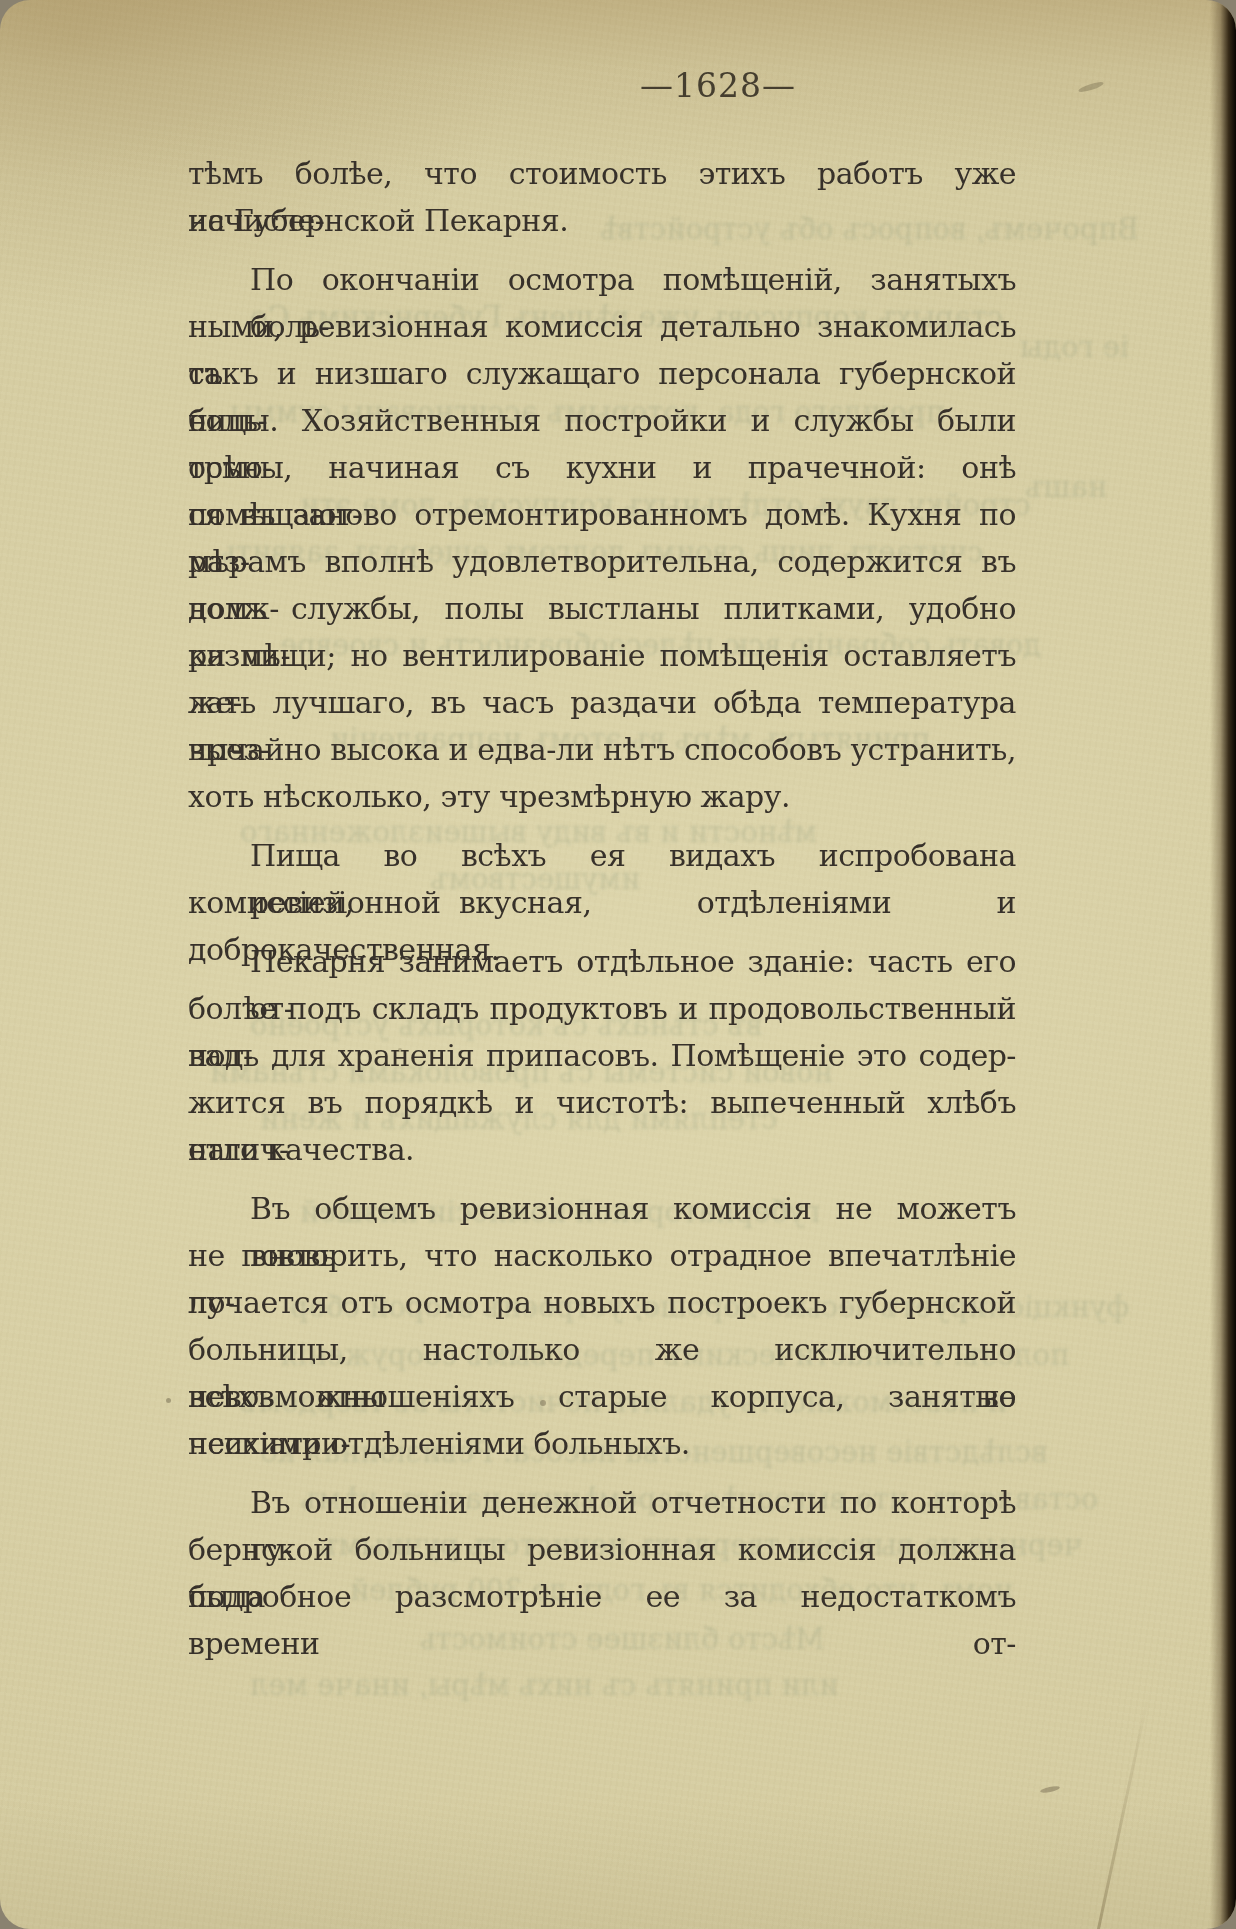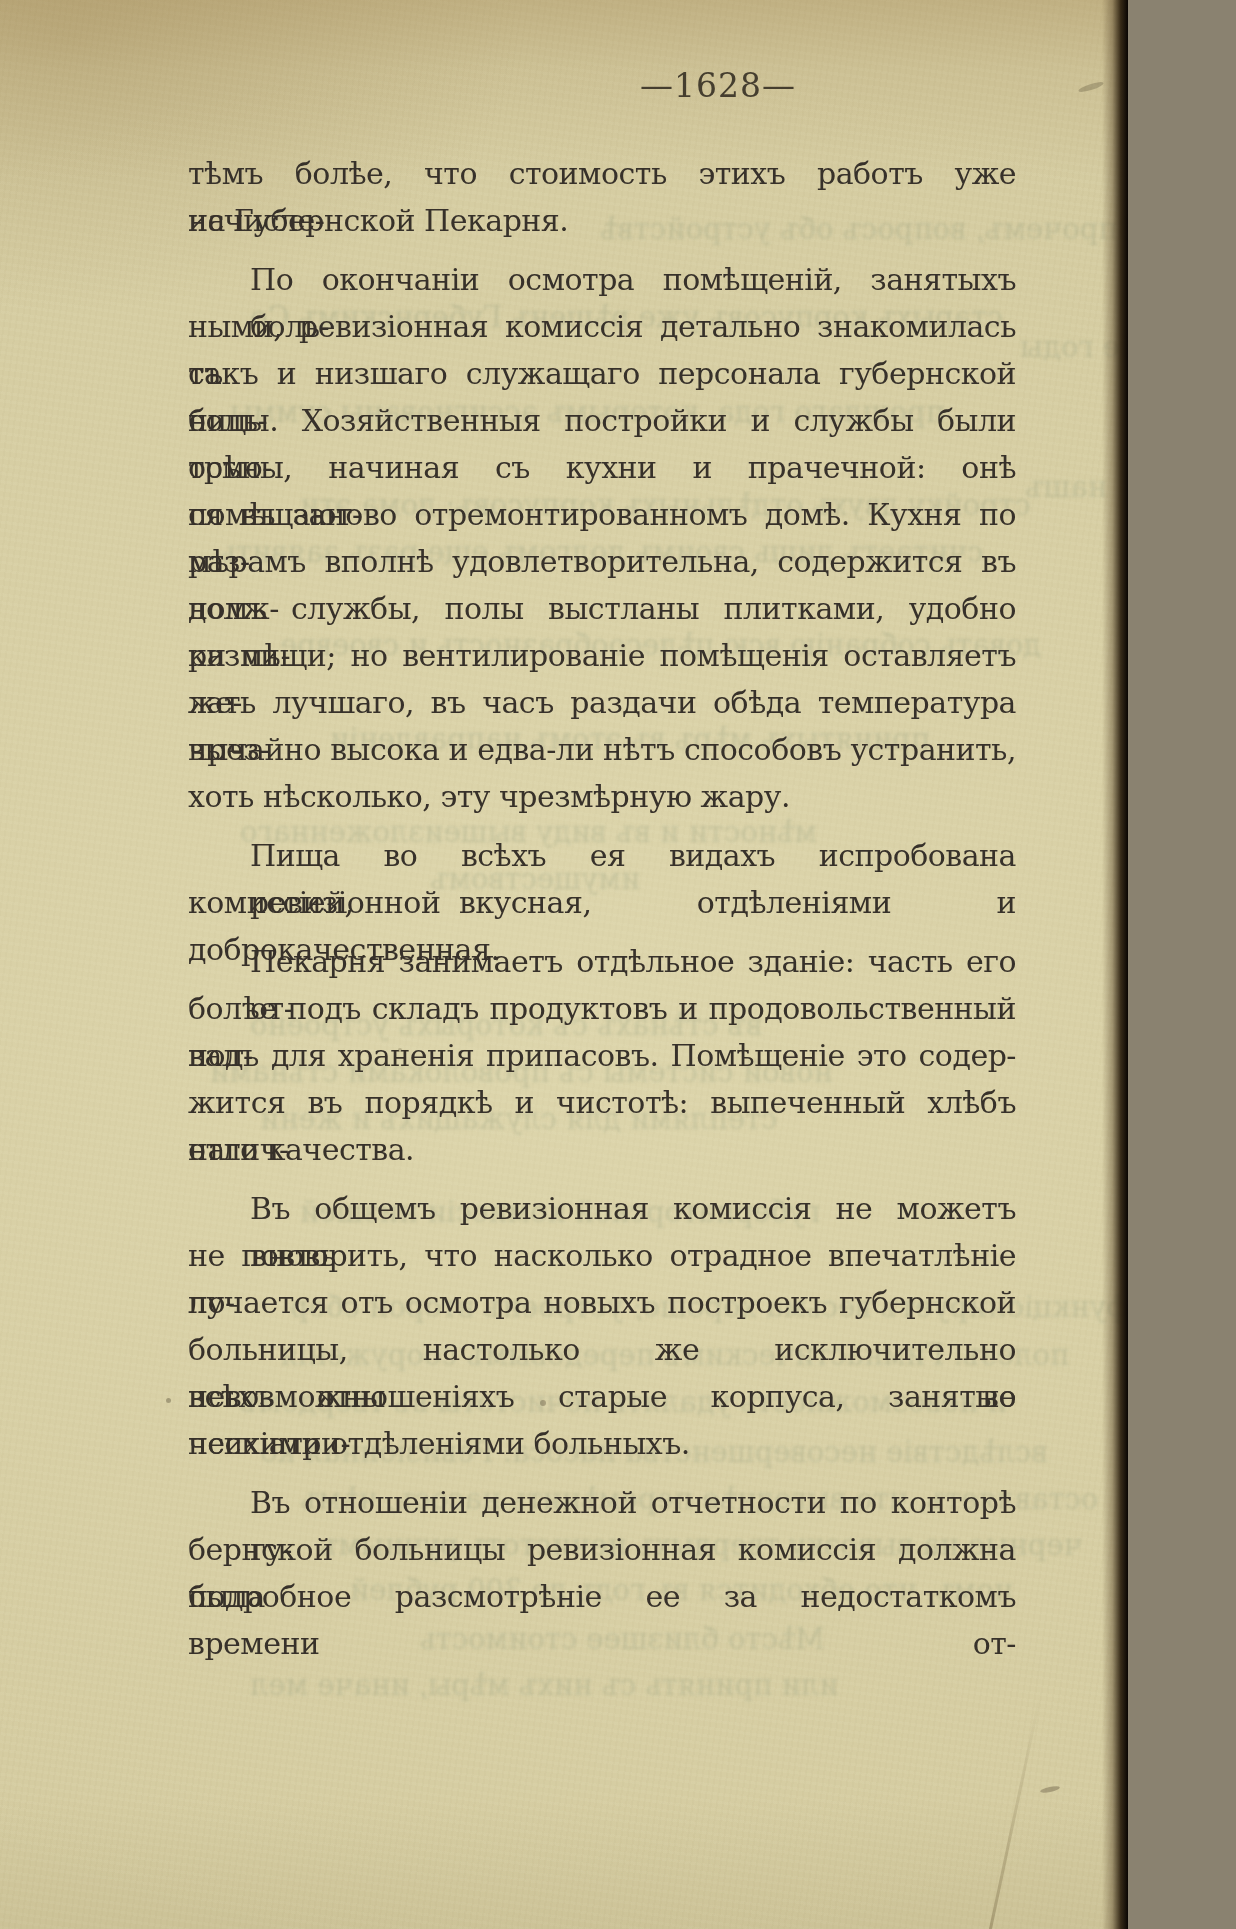--- a/index.html
+++ b/index.html
@@ -1,29 +1,30 @@
 <!DOCTYPE html>
 <html><head>
 <meta charset="utf-8">
 <style>
   html, body { margin: 0; padding: 0; background: #8a8270; }
   .page {
     position: relative;
-    width: 1128px;
+    width: 1236px;
     height: 1929px;
     overflow: hidden;
     background-color: #d4cba0;
     background-image:
       linear-gradient(180deg, rgba(146,114,62,0.30) 0%, rgba(146,114,62,0.12) 70px, rgba(146,114,62,0) 180px),
       radial-gradient(ellipse 700px 420px at 6% 2%, rgba(130,100,50,0.20), rgba(130,100,50,0) 65%),
       radial-gradient(ellipse 1500px 1250px at 48% 52%, rgba(241,236,198,0.32), rgba(241,236,198,0) 78%),
       linear-gradient(0deg, rgba(130,115,70,0.10) 0, rgba(130,115,70,0) 130px),
       repeating-linear-gradient(98deg, rgba(115,95,50,0.028) 0 2px, rgba(0,0,0,0) 2px 6px),
       repeating-linear-gradient(8deg, rgba(255,252,225,0.05) 0 3px, rgba(0,0,0,0) 3px 8px);
     font-family: "DejaVu Serif", "Liberation Serif", serif;
+    border-radius: 30px;
   }
   .page-number {
     position: absolute;
     left: 640px;
     top: 66px;
     font-size: 33px;
     letter-spacing: 1px;
     color: #453e2f;
   }
   .text-block {

